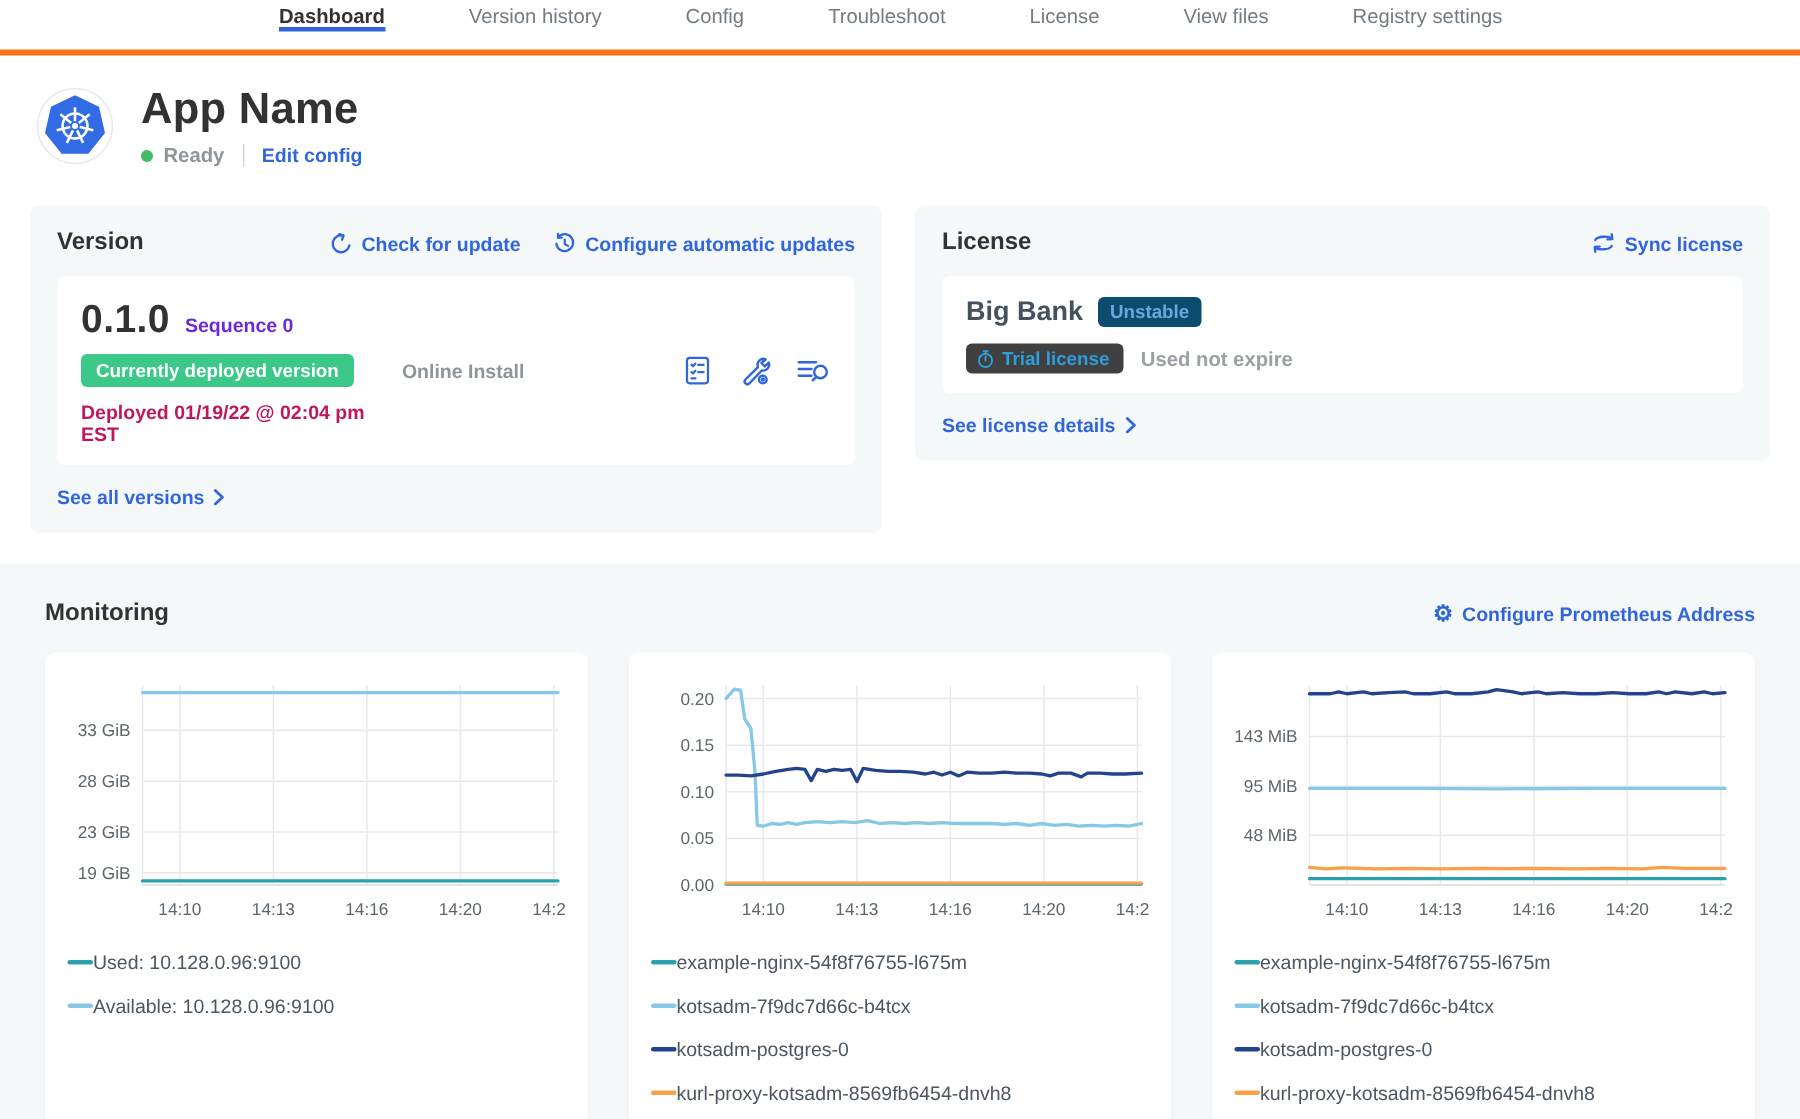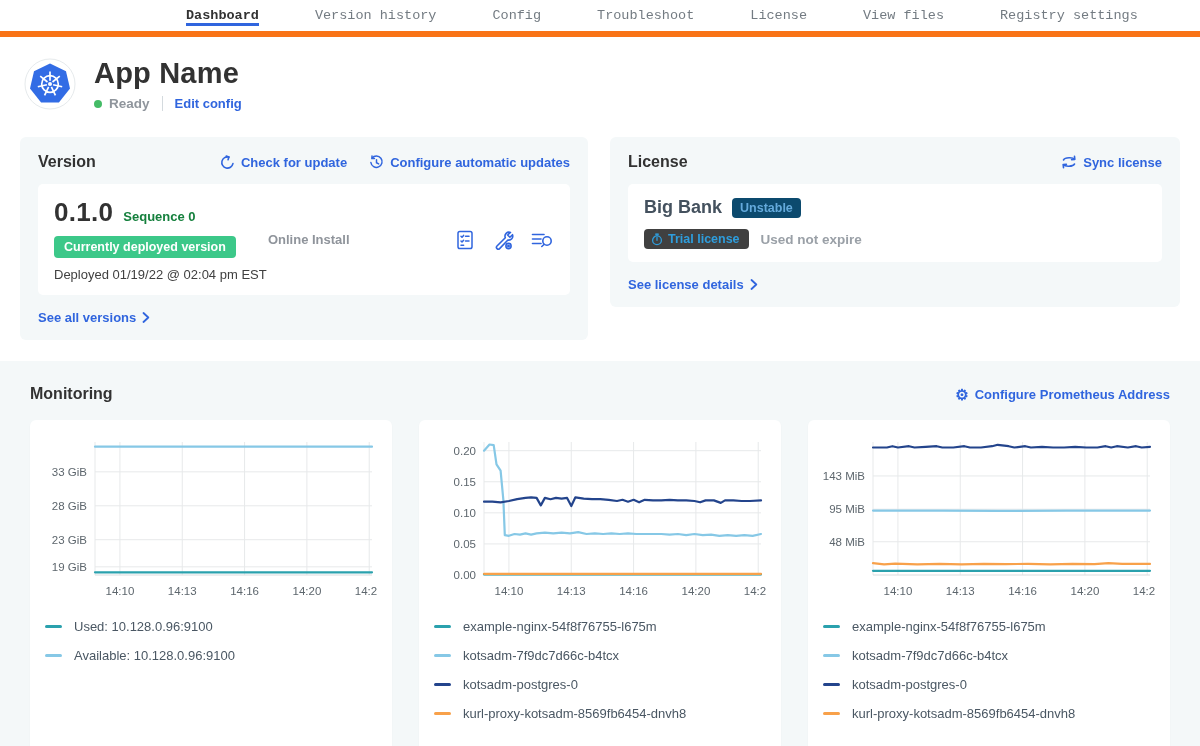--- a/index.html
+++ b/index.html
@@ -1,21 +1,21 @@
 <!DOCTYPE html>
 <html><head>
 <meta charset="utf-8">
 <style>
   * { margin:0; padding:0; box-sizing:border-box; }
   html,body { width:1200px; height:746px; background:#ffffff; overflow:hidden;
     font-family:"Liberation Sans", sans-serif; color:#323232; }
 
   
-  .topnav { height:37px; background:#ffffff; border-bottom:6px solid #f97316;
-    display:flex; align-items:center; padding-left:186px;font-family:Liberation Mono, monospace; }
+  .topnav { height:37px; background:#ffffff; border-bottom:4px solid #f97316;
+    display:flex; align-items:flex-start; padding-left:186px; }
   .topnav .tab { font-size:13.5px; color:#737b82; display:flex; align-items:center;
     margin-right:56px; cursor:pointer; border-bottom:3px solid transparent; padding-top:3px; }
   .topnav .tab.active { color:#323232; font-weight:700; border-bottom-color:#3065de; }
 
   
   .app-header { display:flex; align-items:center; padding:20px 24px 14px 24px; }
   .app-icon { width:52px; height:52px; margin-right:18px; }
   .app-title { font-size:29px; font-weight:700; letter-spacing:.2px; }
   .app-sub { display:flex; align-items:center; margin-top:6px; font-size:13.5px; }
   .status-dot { width:8px; height:8px; border-radius:50%; background:#44bb66; margin-right:7px; }
@@ -33,44 +33,44 @@
   .panel-title { font-size:16px; font-weight:700;text-align:center; }
   .head-links { display:flex; align-items:center; gap:22px; }
   .inner-card { background:#ffffff; border-radius:5px; padding:13px 16px; }
 
   .version-grid { display:flex; align-items:center; }
   .v-col-left { flex:1.15; }
   .v-col-mid { flex:1; color:#8f949b; font-weight:700; font-size:13px; }
   .v-col-right { display:flex; gap:16px; align-items:center; }
   .v-number-row { display:flex; align-items:baseline; gap:10px; }
   .v-number { font-size:26px; font-weight:800; letter-spacing:.3px; }
-  .v-seq { font-size:13px; color:#15803d; font-weight:600; }
+  .v-seq { font-size:13px; color:#6d28d9; font-weight:600; }
   .v-badge { display:inline-block; margin-top:8px; background:#3cc889; color:#ffffff;
     font-size:12.5px; font-weight:700; padding:4px 10px; border-radius:4px; }
-  .v-deployed { margin-top:9px; font-size:13px; color:#404040; font-weight:400; }
+  .v-deployed { margin-top:9px; font-size:13px; color:#be185d; font-weight:700; }
   .panel-footer { margin-top:13px; }
 
   .lic-row1 { display:flex; align-items:center; gap:10px; }
   .lic-name { font-size:18px; font-weight:700; color:#44515e; }
   .badge-soft { background:#0c4a6e; color:#64aadc; font-size:12.5px; font-weight:700;
     padding:3px 8px; border-radius:4px; }
   .lic-row2 { display:flex; align-items:center; gap:12px; margin-top:11px; }
   .badge-trial { background:#404040; color:#2e9ddc; font-size:12.5px; font-weight:700;
     padding:3px 9px 3px 7px; border-radius:4px; display:inline-flex; align-items:center; gap:5px; }
   .lic-expiry { color:#9aa0a7; font-size:13.5px; font-weight:600; }
 
   
   .monitoring { background:#f4f8f9; margin-top:21px; padding:24px 30px 0 30px; height:413px; }
   .mon-head { display:flex; align-items:center; justify-content:space-between; margin-bottom:17px; }
   .charts { display:grid; grid-template-columns:repeat(3, 1fr); gap:27px; }
   .chart-card { background:#ffffff; border-radius:6px; padding:12px 15px 14px 15px;
     box-shadow:0 1px 2px rgba(0,0,0,.04); display:flex; flex-direction:column; height:344px; }
   .chart-svg { width:100%; height:170px; display:block; }
   .legend { margin-top:10px; }
-  .legend-row { display:flex; align-items:center; gap:12px; height:29px; }
+  .legend-row { display:flex; align-items:center; height:29px; }
   .swatch { width:17px; height:3px; border-radius:2px; flex:0 0 auto; }
   .legend-label { font-size:13px; color:#4a5763; }
 
   .icon-btn { color:#3065de; display:inline-flex; }
   svg.ic { display:block; }
   .gear-glyph { font-size:15px; color:#3065de; line-height:1; }
 </style>
 </head>
 <body>
 

